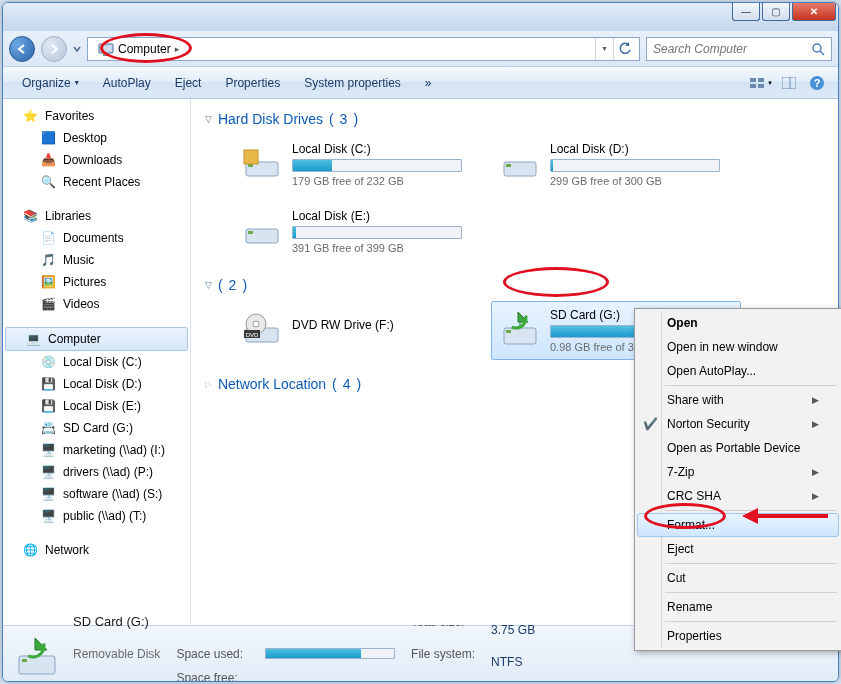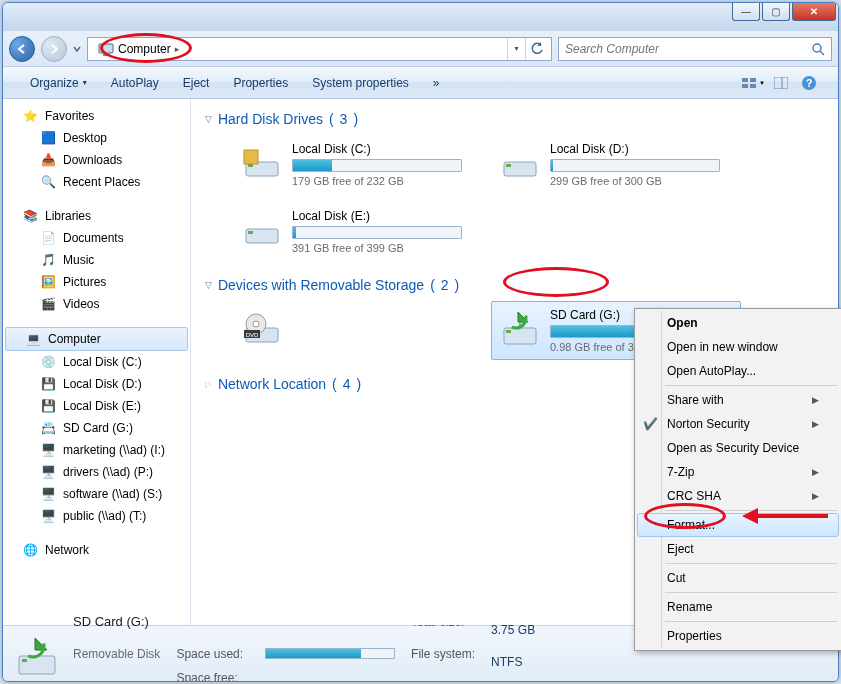--- a/index.html
+++ b/index.html
@@ -12,25 +12,25 @@
 .title-btn.close { width: 44px; background: linear-gradient(#e67a6b,#c83420); color: #fff; font-weight: bold; }
 .title-btn.max { background: linear-gradient(#f3f7fc,#d0def0); }
 
 .navrow { height: 36px; background: linear-gradient(#e8f0fa,#dce8f6); display: flex; align-items: center; padding: 0 6px; gap: 6px; border-bottom: 1px solid #bcd0e8; }
 .nav-btn { width: 26px; height: 26px; border-radius: 50%; background: radial-gradient(circle at 30% 30%, #6fa8e6, #2a64a6); border: 1px solid #2a5a92; display: flex; align-items: center; justify-content: center; color: #fff; cursor: pointer; }
 .nav-btn.disabled { background: radial-gradient(circle at 30% 30%, #dfe8f2, #b8c8da); border: 1px solid #9bb0c8; color: #eef4fb; }
 .addrbox { flex: 1; height: 24px; background: #fff; border: 1px solid #8ba8c8; display: flex; align-items: center; padding: 0 4px; position: relative; }
 .addrbox .seg { padding: 2px 6px; font-size: 12px; display: flex; align-items: center; gap: 4px; }
 .addrbox .dd { width: 18px; height: 22px; border-left: 1px solid #c8d6e8; display: flex; align-items: center; justify-content: center; font-size: 8px; color: #555; cursor: pointer; }
 .addrbox .refresh { width: 22px; height: 22px; border-left: 1px solid #c8d6e8; display: flex; align-items: center; justify-content: center; cursor: pointer; }
-.searchbox { width: 274px; height: 24px; background: #fff; border: 1px solid #8ba8c8; display: flex; align-items: center; padding: 0 6px; }
+.searchbox { width: 186px; height: 24px; background: #fff; border: 1px solid #8ba8c8; display: flex; align-items: center; padding: 0 6px; }
 .searchbox input { border: none; outline: none; flex: 1; font-size: 12px; font-style: italic; color: #888; }
 .searchbox .sicon { color: #4a7ab8; }
 
-.toolbar { height: 32px; background: linear-gradient(#f4f8fd,#e1ecf8 49%,#d4e3f4 50%,#dce9f7); border-bottom: 1px solid #b4c8e0; display: flex; align-items: center; padding: 0 16px; gap: 2px; }
+.toolbar { height: 32px; background: linear-gradient(#f4f8fd,#e1ecf8 49%,#d4e3f4 50%,#dce9f7); border-bottom: 1px solid #b4c8e0; display: flex; align-items: center; padding: 0 8px; gap: 2px; }
 .tbtn { padding: 4px 10px; font-size: 12px; color: #1a3c68; cursor: pointer; border: 1px solid transparent; border-radius: 3px; display: flex; align-items: center; gap: 4px; }
 .tbtn.organize { font-weight: normal; }
 .tb-spacer { flex: 1; }
 .tb-iconbtn { width: 26px; height: 22px; display: flex; align-items: center; justify-content: center; border: 1px solid transparent; border-radius: 2px; cursor: pointer; }
 
 .body { flex: 1; display: flex; overflow: hidden; }
 
 .sidebar { width: 188px; background: #fff; border-right: 1px solid #d8e2ee; overflow-y: auto; padding: 6px 0; }
 .sgroup { margin-bottom: 12px; }
 .sgroup .hdr { display: flex; align-items: center; gap: 6px; padding: 3px 6px 3px 20px; font-size: 12px; cursor: pointer; }
@@ -291,32 +291,35 @@
           <div class="drive-info">
               <div>Local Disk (E:)</div>
               <div class="drive-bar">
                 <div class="drive-bar-fill" style="width:2%"></div>
               </div>
               <div class="drive-free">391 GB free of 399 GB</div>
             </div>
         </div>
       </div>
 
-      <div class="section-hdr"><span class="tri">▽</span><span>Devices with Removable Storage</span> (<span>2</span>)</div>
+      <div class="section-hdr"><span class="tri">▽</span> (<span>2</span>)</div>
       <div class="drive-grid">
         <div class="drive">
           <div class="drive-icon">
               <svg width="40" height="36">
                 <rect x="4" y="18" width="32" height="14" rx="2" fill="#d8e4f0" stroke="#8aa4c0"></rect>
                 <circle cx="14" cy="14" r="10" fill="#e8e8e8" stroke="#999"></circle>
                 <circle cx="14" cy="14" r="3" fill="#fff" stroke="#999"></circle>
                 <rect x="2" y="20" width="16" height="8" fill="#3a3a3a"></rect>
                 <text x="10" y="27" fill="#fff" font-size="6" text-anchor="middle">DVD</text>
               </svg>
             </div>
+          <div class="drive-info">
+              <div style="margin-top:10px">DVD RW Drive (F:)</div>
+            </div>
         </div>
         <div class="drive sel">
           <div class="drive-icon">
               <svg width="40" height="40">
                 <rect x="4" y="20" width="32" height="16" rx="2" fill="#d8e4f0" stroke="#8aa4c0"></rect>
                 <rect x="6" y="22" width="5" height="3" fill="#6aaa4a"></rect>
                 <path d="M18 4 L28 14 L18 14 Z M20 14 L20 20" fill="#3aaa3a" stroke="#2a7a2a" stroke-width="1"></path>
                 <circle cx="16" cy="10" r="10" fill="none" stroke="#3aaa3a" stroke-width="3" stroke-dasharray="20 40"></circle>
               </svg>
             </div>
@@ -381,21 +384,21 @@
   <div class="mi">
       <span>Share with</span>
       <span class="sub">▶</span>
     </div>
   <div class="mi">
       <span class="ico">✔️</span>
       <span>Norton Security</span>
       <span class="sub">▶</span>
     </div>
   <div class="mi">
-      <span>Open as Security Device</span>
+      <span>Open as Portable Device</span>
     </div>
   <div class="mi">
       <span>7-Zip</span>
       <span class="sub">▶</span>
     </div>
   <div class="mi">
       <span>CRC SHA</span>
       <span class="sub">▶</span>
     </div>
   <div class="sep"></div>

